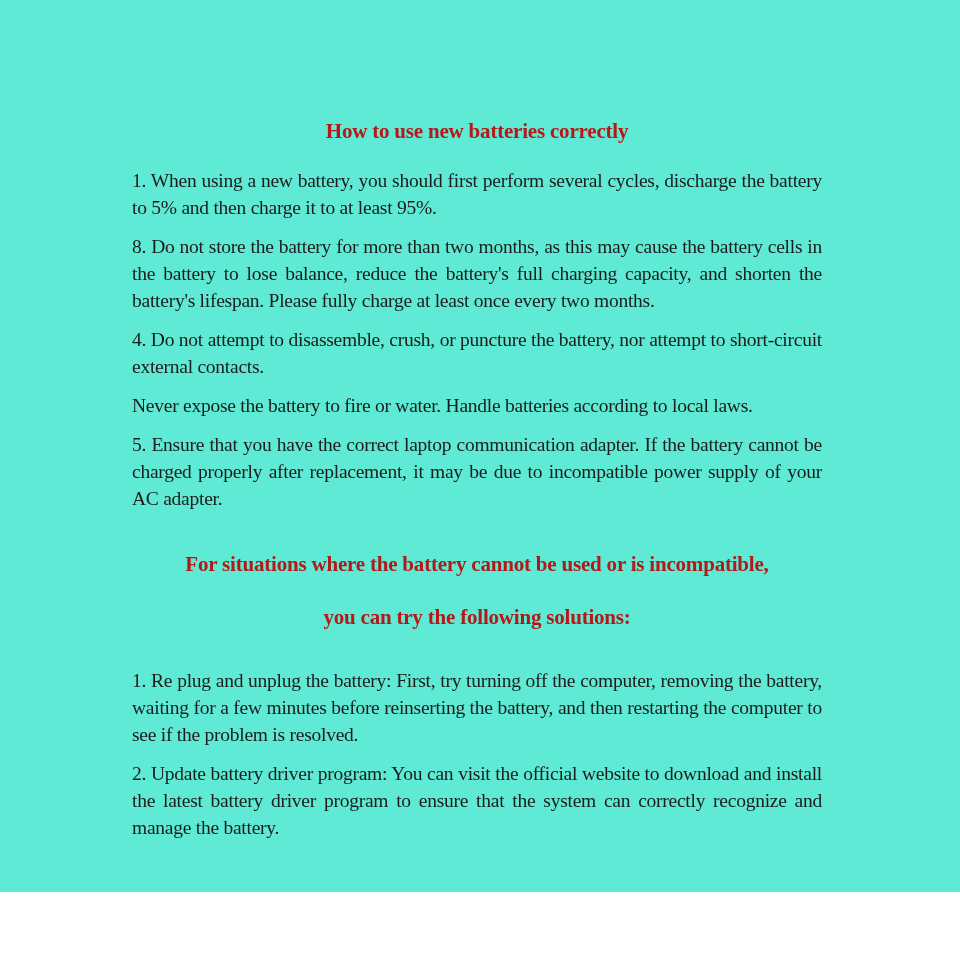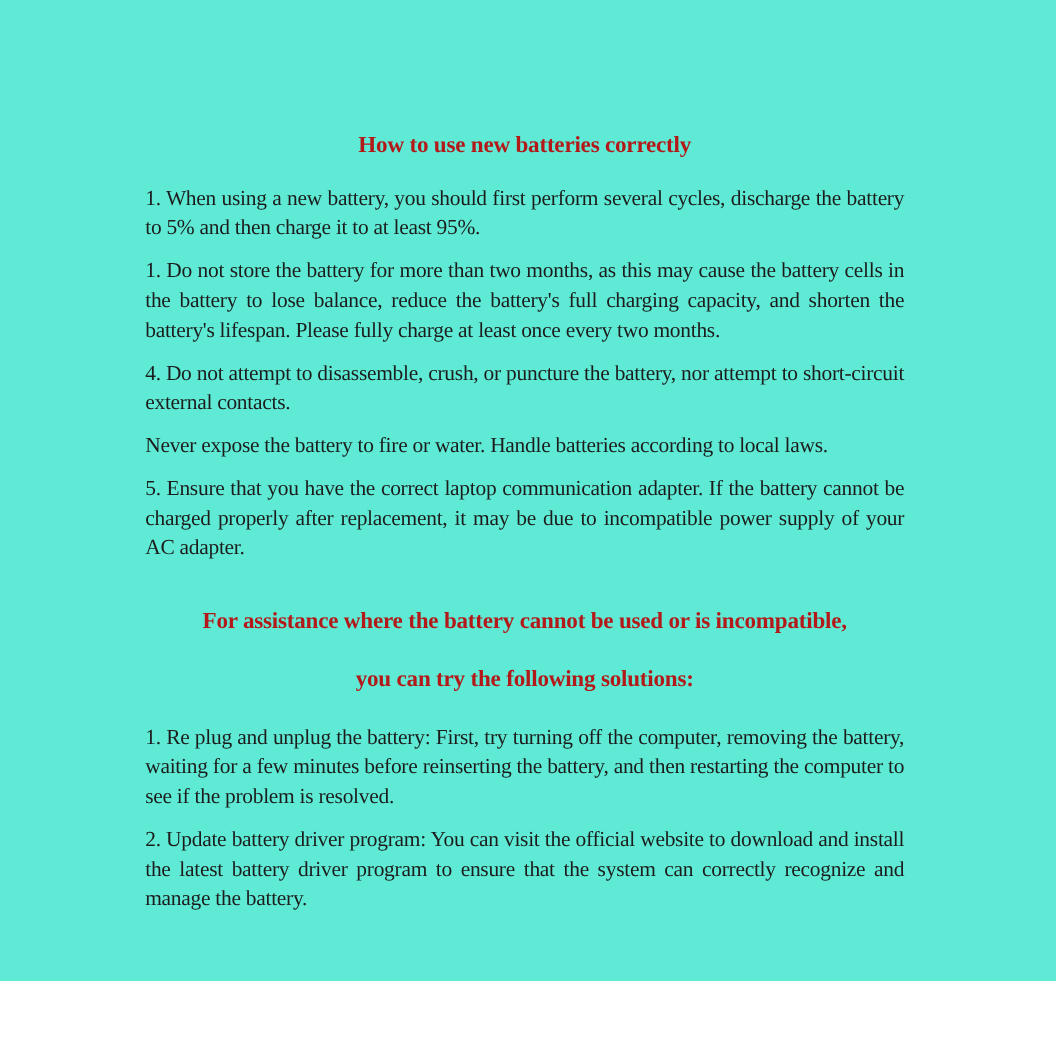--- a/index.html
+++ b/index.html
@@ -33,21 +33,21 @@
     margin: 0;
   }
   .heading-1 {
     margin-bottom: 22px;
   }
   .heading-2 {
     margin-top: 39px;
   }
   .heading-3 {
     margin-top: 26px;
-    margin-bottom: 26px;
+    margin-bottom: 36px;
   }
   .body-block {
     font-size: 19.5px;
     line-height: 27px;
     letter-spacing: -0.25px;
   }
   .para {
     margin: 12px;
     text-align: justify;
     text-justify: inter-word;
@@ -56,27 +56,27 @@
 </head>
 <body>
 
 <div class="page">
   <div class="content">
 
     <h1 class="doc-heading heading-1">How to use new batteries correctly</h1>
 
     <div class="body-block">
       <p class="para">1.  When using a new battery, you should first perform several cycles, discharge the battery to 5% and then charge it to at least 95%.</p>
-      <p class="para">1.  Do not store the battery for more than two months, as this may cause the battery cells in the battery to lose balance, reduce the battery's full charging capacity, and shorten the battery's lifespan. Please fully charge at least once every two months.</p>
+      <p class="para">8.  Do not store the battery for more than two months, as this may cause the battery cells in the battery to lose balance, reduce the battery's full charging capacity, and shorten the battery's lifespan. Please fully charge at least once every two months.</p>
       <p class="para">4.  Do not attempt to disassemble, crush, or puncture the battery, nor attempt to short-circuit external contacts.</p>
       <p class="para">Never expose the battery to fire or water. Handle batteries according to local laws.</p>
       <p class="para">5.  Ensure that you have the correct laptop communication adapter. If the battery cannot be charged properly after replacement, it may be due to incompatible power supply of your AC adapter.</p>
     </div>
 
-    <h2 class="doc-heading heading-2">For assistance where the battery cannot be used or is incompatible,</h2>
+    <h2 class="doc-heading heading-2">For situations where the battery cannot be used or is incompatible,</h2>
 
     <h2 class="doc-heading heading-3">you can try the following solutions:</h2>
 
     <div class="body-block">
       <p class="para">1.  Re plug and unplug the battery: First, try turning off the computer, removing the battery, waiting for a few minutes before reinserting the battery, and then restarting the computer to see if the problem is resolved.</p>
       <p class="para">2.  Update battery driver program: You can visit the official website to download and install the latest battery driver program to ensure that the system can correctly recognize and manage the battery.</p>
     </div>
 
   </div>
 </div>

